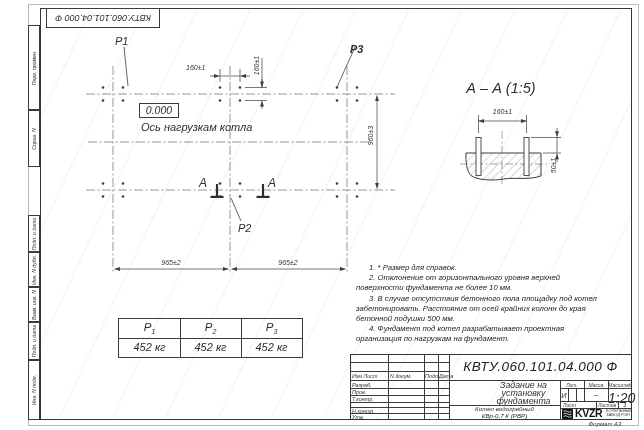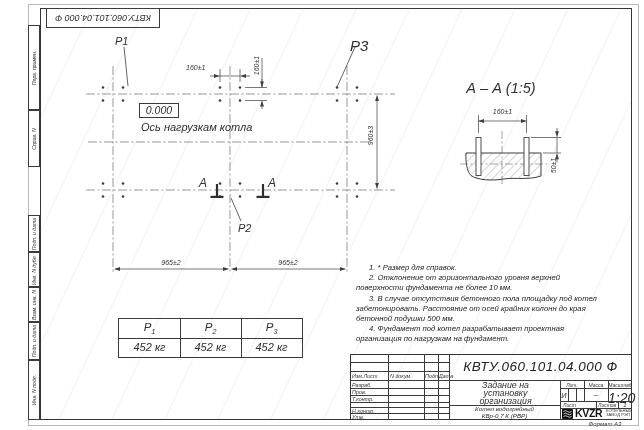--- a/index.html
+++ b/index.html
@@ -147,21 +147,21 @@
         <line x1="531" y1="137.5" x2="561" y2="137.5"></line>
         <line x1="543" y1="153" x2="561" y2="153"></line>
         <line x1="557" y1="137.5" x2="557" y2="153"></line>
         <line x1="557" y1="128" x2="557" y2="136.8" marker-end="url(#arr)"></line>
         <line x1="557" y1="162.5" x2="557" y2="153.7" marker-end="url(#arr)"></line>
       </g>
     </g>
   </svg>
 
   <div class="abs it nowrap" style="left:115px;top:35px;font-size:11px;">P1</div>
-  <div class="abs it nowrap" style="left:350px;top:37px;font-size:15px;">P3</div>
+  <div class="abs it nowrap" style="left:350px;top:43px;font-size:11px;font-weight:bold;">P3</div>
   <div class="abs it nowrap" style="left:238px;top:222px;font-size:11px;">P2</div>
 
   <div class="abs" style="left:139px;top:103px;width:40px;height:15px;border:0.8px solid #3b3b3b;box-sizing:border-box;">
     <div class="it center" style="width:100%;line-height:13px;font-size:10.5px;">0.000</div>
   </div>
   <div class="abs it nowrap" style="left:141px;top:121px;font-size:11px;">Ось нагрузкам котла</div>
 
   <div class="abs it" style="left:199px;top:176px;font-size:12px;">А</div>
   <div class="abs it" style="left:268px;top:176px;font-size:12px;">А</div>
 
@@ -233,24 +233,24 @@
 
   <div class="tb-label" style="left:352px;top:381.5px;">Разраб.</div>
   <div class="tb-label" style="left:352px;top:389px;">Пров.</div>
   <div class="tb-label" style="left:352px;top:396px;">Т.контр.</div>
   <div class="tb-label" style="left:352px;top:403px;"></div>
   <div class="tb-label" style="left:352px;top:408px;">Н.контр.</div>
   <div class="tb-label" style="left:352px;top:414px;">Утв.</div>
 
   <div class="abs it center nowrap" style="left:449px;top:354px;width:183px;line-height:26px;font-size:13.5px;letter-spacing:0.5px;color:#222;">КВТУ.060.101.04.000 Ф</div>
 
-  <div class="abs it center" style="left:450px;top:381px;width:111px;font-size:8.8px;line-height:8.2px;">
+  <div class="abs it center" style="left:468px;top:381px;width:111px;font-size:8.8px;line-height:8.2px;">
     <div>Задание на</div>
     <div>установку</div>
-    <div>организация</div>
+    <div>фундамента</div>
   </div>
 
   <div class="abs it center" style="left:449px;top:406px;width:111px;font-size:6.2px;line-height:6.8px;">
     <div>Котел водогрейный</div>
     <div>КВр-0,7 К  (РВР)</div>
   </div>
 
   <div class="tb-label center" style="left:560px;top:381.5px;width:24px;font-size:5px;">Лит.</div>
   <div class="tb-label center" style="left:584px;top:381.5px;width:24px;font-size:5px;">Масса</div>
   <div class="tb-label center" style="left:608px;top:381.5px;width:24px;font-size:5px;">Масштаб</div>

